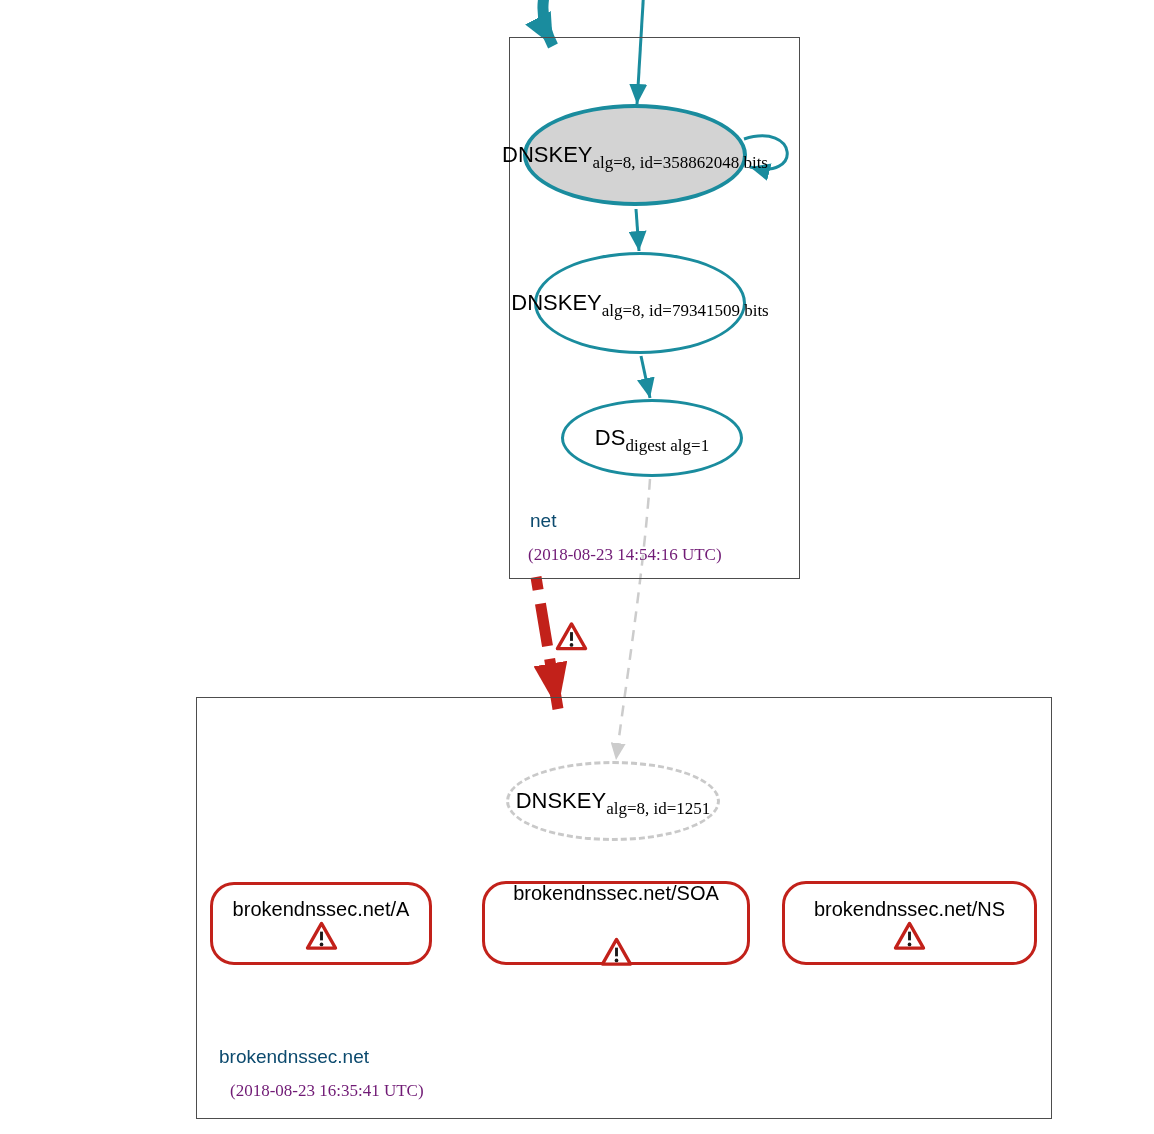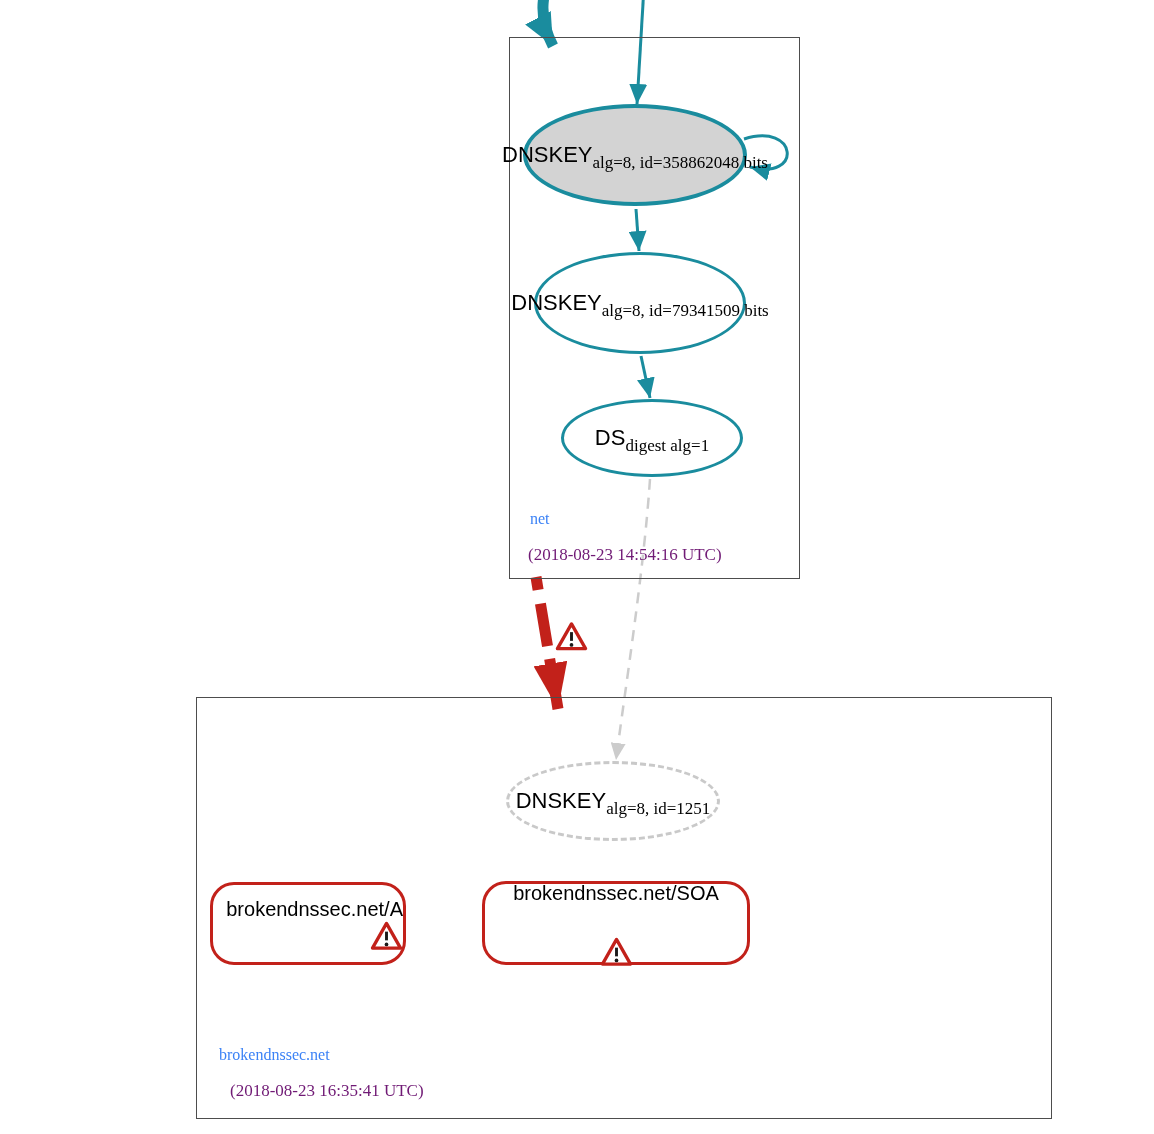--- a/index.html
+++ b/index.html
@@ -24,23 +24,23 @@
     height: 1134px;
     pointer-events: none;
   }
   .zone-box {
     position: absolute;
     border: 1px solid #4d4d4d;
     background: transparent;
   }
   .zone-name {
     position: absolute;
-    font-family: Liberation Serif, serif;
-    font-size: 16px;
-    color: #3b82f6;
+    font-family: Liberation Sans, sans-serif;
+    font-size: 19px;
+    color: #0c4a6e;
     white-space: nowrap;
   }
   .zone-ts {
     position: absolute;
     font-family: "Liberation Serif", serif;
     font-size: 17px;
     color: #701a75;
     white-space: nowrap;
   }
   .node {
@@ -99,21 +99,21 @@
     align-items: center;
     justify-content: center;
     padding-top: 2px;
   }
   .rrset-label {
     font-family: "Liberation Sans", sans-serif;
     font-size: 20px;
     color: #000000;
     white-space: nowrap;
   }
-  .rrset-a   { left: 210px; top: 882px; width: 196px; height: 83px; align-items: flex-end; }
+  .rrset-a   { left: 210px; top: 882px; width: 222px; height: 83px; }
   .rrset-soa { left: 482px; top: 881px; width: 268px; height: 84px; gap: 32px; }
   .rrset-ns  { left: 782px; top: 881px; width: 255px; height: 84px; }
   .warn-svg { display: block; }
   .warn-standalone {
     position: absolute;
     left: 555px; top: 621px;
     width: 33px; height: 31px;
   }
 </style>
 </head>
@@ -205,14 +205,24 @@
     <div class="rrset-label">brokendnssec.net/SOA</div>
     <span>
       <svg class="warn-svg" width="33" height="30" viewBox="0 0 34 31">
         <path d="M17 2.5 L31.5 28 L2.5 28 Z" fill="#ffffff" stroke="#c2211a" stroke-width="3.4" stroke-linejoin="round"></path>
         <line x1="17" y1="11" x2="17" y2="20" stroke="#1a1a1a" stroke-width="3"></line>
         <circle cx="17" cy="24.2" r="1.9" fill="#1a1a1a"></circle>
       </svg>
     </span>
   </div>
 
+  <div class="rrset rrset-ns">
+    <div class="rrset-label">brokendnssec.net/NS</div>
+    <span>
+      <svg class="warn-svg" width="33" height="30" viewBox="0 0 34 31">
+        <path d="M17 2.5 L31.5 28 L2.5 28 Z" fill="#ffffff" stroke="#c2211a" stroke-width="3.4" stroke-linejoin="round"></path>
+        <line x1="17" y1="11" x2="17" y2="20" stroke="#1a1a1a" stroke-width="3"></line>
+        <circle cx="17" cy="24.2" r="1.9" fill="#1a1a1a"></circle>
+      </svg>
+    </span>
+  </div>
 
 </div>
 
 </body></html>

